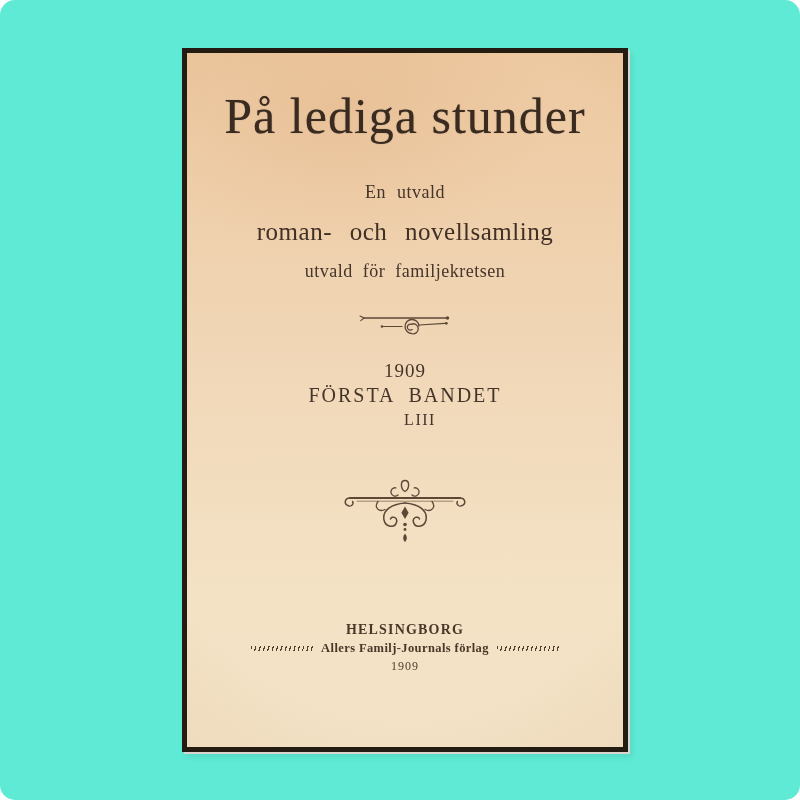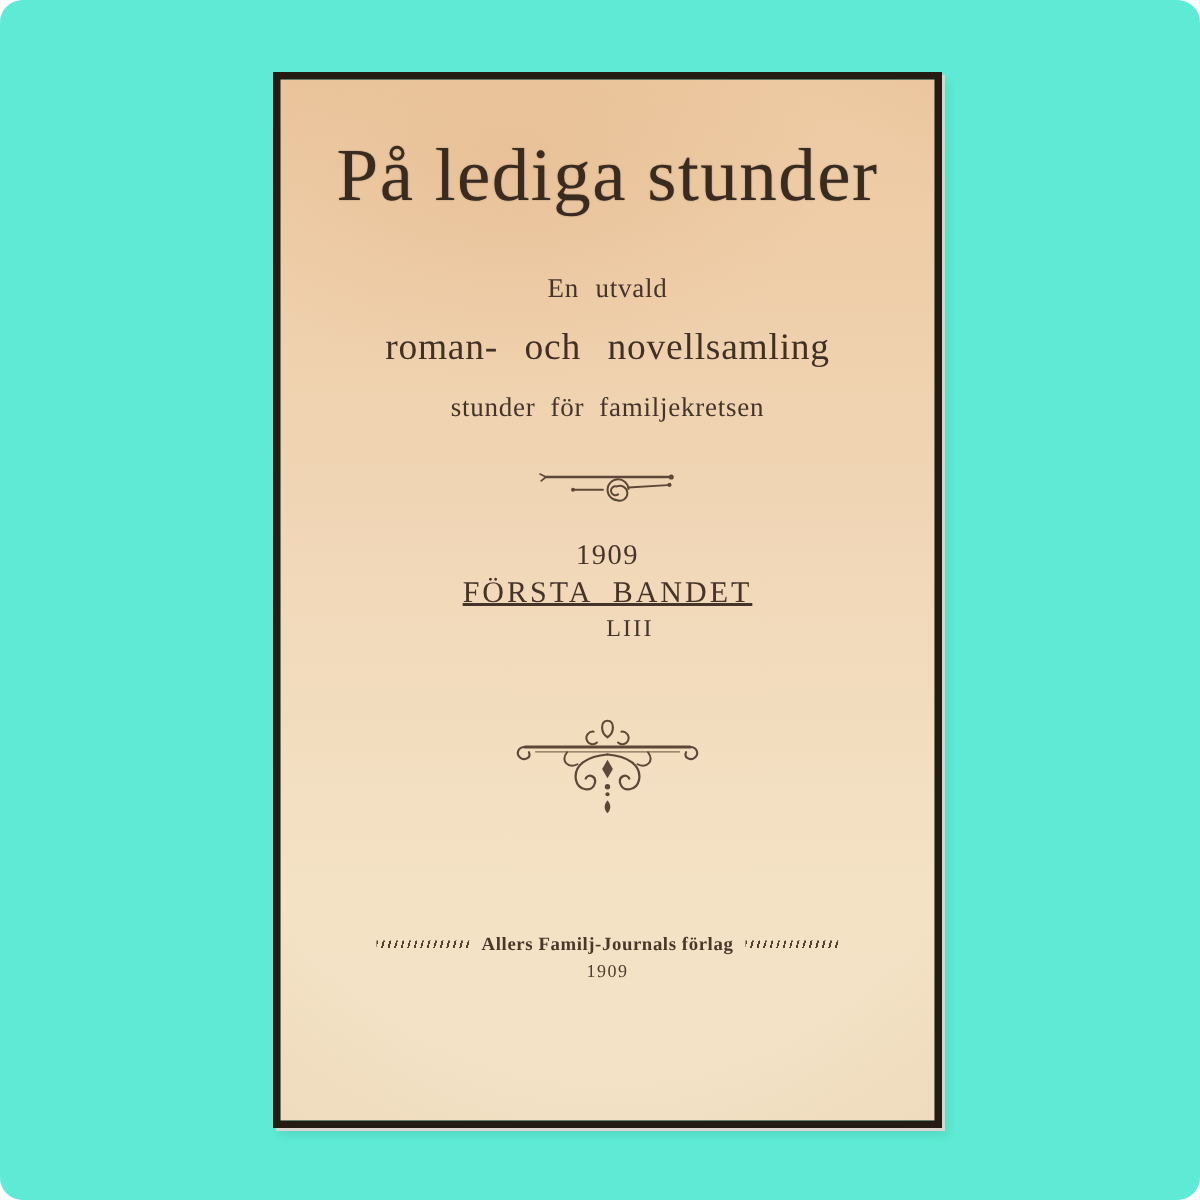--- a/index.html
+++ b/index.html
@@ -69,21 +69,20 @@
   .edition-year {
     margin-top: 22px;
     font-size: 19px;
     letter-spacing: 1px;
   }
   .edition-volume {
     margin-top: 2px;
     font-size: 20px;
     letter-spacing: 2px;
     word-spacing: 7px;
-    text-decoration: underline;
   }
   .edition-numeral {
     margin-top: 4px;
     font-size: 16px;
     letter-spacing: 1.5px;
     margin-left: 30px;
   }
   .flourish-svg {
     display: block;
     margin: 47px auto 0 auto;
@@ -140,21 +139,21 @@
 </head>
 <body>
 
 <div class="canvas">
   <div class="page">
 
     <h1 class="book-title">På lediga stunder</h1>
 
     <div class="subtitle-small-1">En utvald</div>
     <div class="subtitle-large">roman- och novellsamling</div>
-    <div class="subtitle-small-2">stunder för familjekretsen</div>
+    <div class="subtitle-small-2">utvald för familjekretsen</div>
 
     <svg class="divider-svg" width="96" height="28" viewBox="0 0 96 28" aria-hidden="true">
       <g class="orn">
         <path d="M7,8 H89"></path>
         <path d="M7,8 l-4,-2 M7,8 l-3.2,2.6" stroke-width="1.1"></path>
         <path d="M26,16.5 H45" stroke-width="1.2"></path>
         <path d="M62,16 a7,7 0 1 0 -7.5,7.5 a5,5 0 1 0 -0.4,-9.2 a3,3 0 1 0 1,5.3" stroke-width="1.3"></path>
         <path d="M62,15 L88,13.4" stroke-width="1.2"></path>
       </g>
       <circle class="orn-fill" cx="90.5" cy="8" r="1.7"></circle>
@@ -180,20 +179,21 @@
         <path d="M63,27 C50,28 40,34 42,44 C43.5,51.2 53,52.6 54.6,46 C55.7,41.4 50,39.4 48.5,43" stroke-width="1.5"></path>
         <path d="M63,27 C76,28 86,34 84,44 C82.5,51.2 73,52.6 71.4,46 C70.3,41.4 76,39.4 77.5,43" stroke-width="1.5"></path>
       </g>
       <path class="orn-fill" d="M63,30.5 l3.6,6.2 -3.6,6.2 -3.6,-6.2 Z"></path>
       <circle class="orn-fill" cx="63" cy="48.5" r="1.8"></circle>
       <circle class="orn-fill" cx="63" cy="53.5" r="1.4"></circle>
       <path class="orn-fill" d="M63,57.5 c2.5,3 2.5,6 0,8.7 c-2.5,-2.7 -2.5,-5.7 0,-8.7 Z"></path>
     </svg>
 
     <div class="imprint">
+      <div class="imprint-city">HELSINGBORG</div>
       <div class="imprint-publisher-row">
         <span class="zigzag"></span>
         <span>Allers Familj-Journals förlag</span>
         <span class="zigzag"></span>
       </div>
       <div class="imprint-year">1909</div>
     </div>
 
   </div>
 </div>

